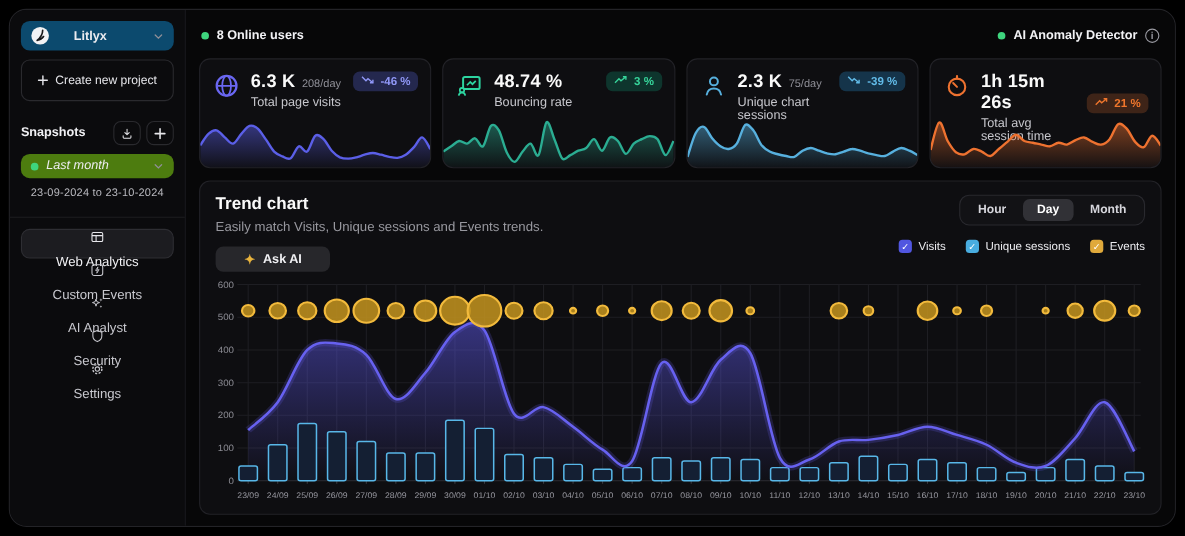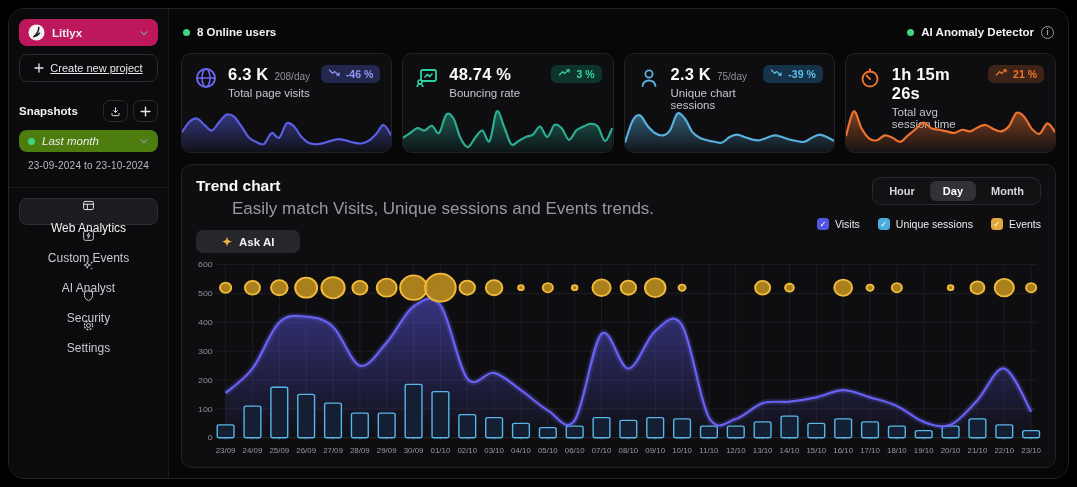--- a/index.html
+++ b/index.html
@@ -3,24 +3,24 @@
 <meta charset="utf-8">
 <style>
   * { box-sizing: border-box; margin: 0; padding: 0; }
   html,body { width:1077px; height:487px; background:#000; overflow:hidden;
     font-family:"Liberation Sans","DejaVu Sans",sans-serif; }
   .window { position:absolute; left:8px; top:8px; width:1061px; height:471px;
     background:#09090b; border:1px solid #232327; border-radius:16px; display:flex; overflow:hidden; }
 
   
   .sidebar { width:160px; flex:0 0 160px; border-right:1px solid #1b1b1e; padding:10px 10px 12px; display:flex; flex-direction:column; background:#0b0b0d; }
-  .proj-select { display:flex; align-items:center; gap:7px; background:#be185d; border-radius:8px; height:27px; padding:0 9px; cursor:pointer; }
+  .proj-select { display:flex; align-items:center; gap:22px; background:#0c4a6e; border-radius:8px; height:27px; padding:0 9px; cursor:pointer; }
   .proj-name { color:#ececf0; font-size:11.5px; font-weight:700; flex:1; }
-  .btn-ghost { margin-top:8px; height:28px; border:1px solid #2a2a2e; border-radius:8px; background:transparent;
-    color:#e6e6ea; font-size:11px; display:flex; align-items:center; justify-content:center; gap:6px; cursor:pointer;text-decoration:underline; }
+  .btn-ghost { margin-top:8px; height:38px; border:1px solid #2a2a2e; border-radius:8px; background:transparent;
+    color:#e6e6ea; font-size:11px; display:flex; align-items:center; justify-content:center; gap:6px; cursor:pointer; }
   .snap-row { margin-top:18px; display:flex; align-items:center; }
   .snap-label { color:#f0f0f3; font-size:11.5px; font-weight:700; flex:1; }
   .icon-btn { width:25px; height:22px; border:1px solid #2a2a2e; border-radius:7px; background:transparent;
     display:flex; align-items:center; justify-content:center; margin-left:5px; cursor:pointer; }
   .snap-select { margin-top:8px; display:flex; align-items:center; gap:7px; background:#4d7c0f; border-radius:8px; height:22px; padding:0 9px; cursor:pointer;font-style:italic; }
   .snap-select span.lbl { color:#ececf0; font-size:11.5px; flex:1; }
   .dot { width:7px; height:7px; border-radius:50%; background:#3ed57e; flex:0 0 auto; }
   .range-txt { margin-top:8px; text-align:center; color:#b9b9bf; font-size:10px; letter-spacing:.2px; }
   .divider { margin:16px -10px 10px; border-top:1px solid #1c1c1f; }
   .nav { display:flex; flex-direction:column; gap:3px; }
@@ -45,29 +45,29 @@
   .card-mid { flex:1; min-width:0; }
   .val-row { display:flex; align-items:baseline; gap:6px; }
   .card-value { color:#fafafa; font-size:16.5px; font-weight:700; letter-spacing:.2px; }
   .card-rate { color:#8f8f97; font-size:10px; }
   .card-label { color:#c6c6cc; font-size:11.5px; margin-top:3px; }
   .badge { display:flex; align-items:flex-start; gap:5px; font-size:10.5px; font-weight:700;
     border-radius:6px; padding:3px 7px; flex:0 0 auto; }
   .badge.indigo { background:#24284e; color:#9097f6; }
   .badge.teal   { background:#0e352d; color:#37d59b; }
   .badge.blue   { background:#15344a; color:#62bbe8; }
-  .badge.orange { background:#3e2418; color:#f0762c; }
+  .badge.orange { background:#3e2418; color:#f0762c;margin-top:20px; }
   svg.spark { position:absolute; left:0; right:0; bottom:0; width:100%; height:49px; display:block; }
 
   
   .trend-panel { margin-top:11px; flex:1; background:#0e0e11; border:1px solid #222227; border-radius:10px;
     padding:12px 14px 4px; display:flex; flex-direction:column; min-height:0; }
   .trend-head { display:flex; justify-content:space-between; align-items:flex-start; }
   .trend-title { color:#fafafa; font-size:15.5px; font-weight:700; }
-  .trend-sub { color:#98989f; font-size:17px; margin-top:4px;margin-left:36px; }
+  .trend-sub { color:#98989f; font-size:12px; margin-top:4px; }
   .askai-btn { margin-top:11px; display:inline-flex; align-items:center; gap:7px; background:#27272b;
     border:none; border-radius:7px; height:23px; padding:0 26px; color:#f0f0f3; font-size:11.5px; font-weight:600; cursor:pointer; }
   .askai-star { color:#e8b33d; font-size:12px; line-height:1; }
   .head-right { display:flex; flex-direction:column; align-items:flex-end; gap:13px; }
   .segmented { display:flex; background:#121215; border:1px solid #29292e; border-radius:9px; padding:3px; gap:2px; }
   .seg-btn { border:none; background:transparent; color:#d6d6dc; font-size:11px; font-weight:600;
     padding:4px 13px; border-radius:6px; cursor:pointer; }
   .seg-btn.active { background:#313136; color:#ffffff; }
   .legend { display:flex; align-items:center; gap:18px; }
   .legend-item { display:flex; align-items:center; gap:6px; cursor:pointer; }

